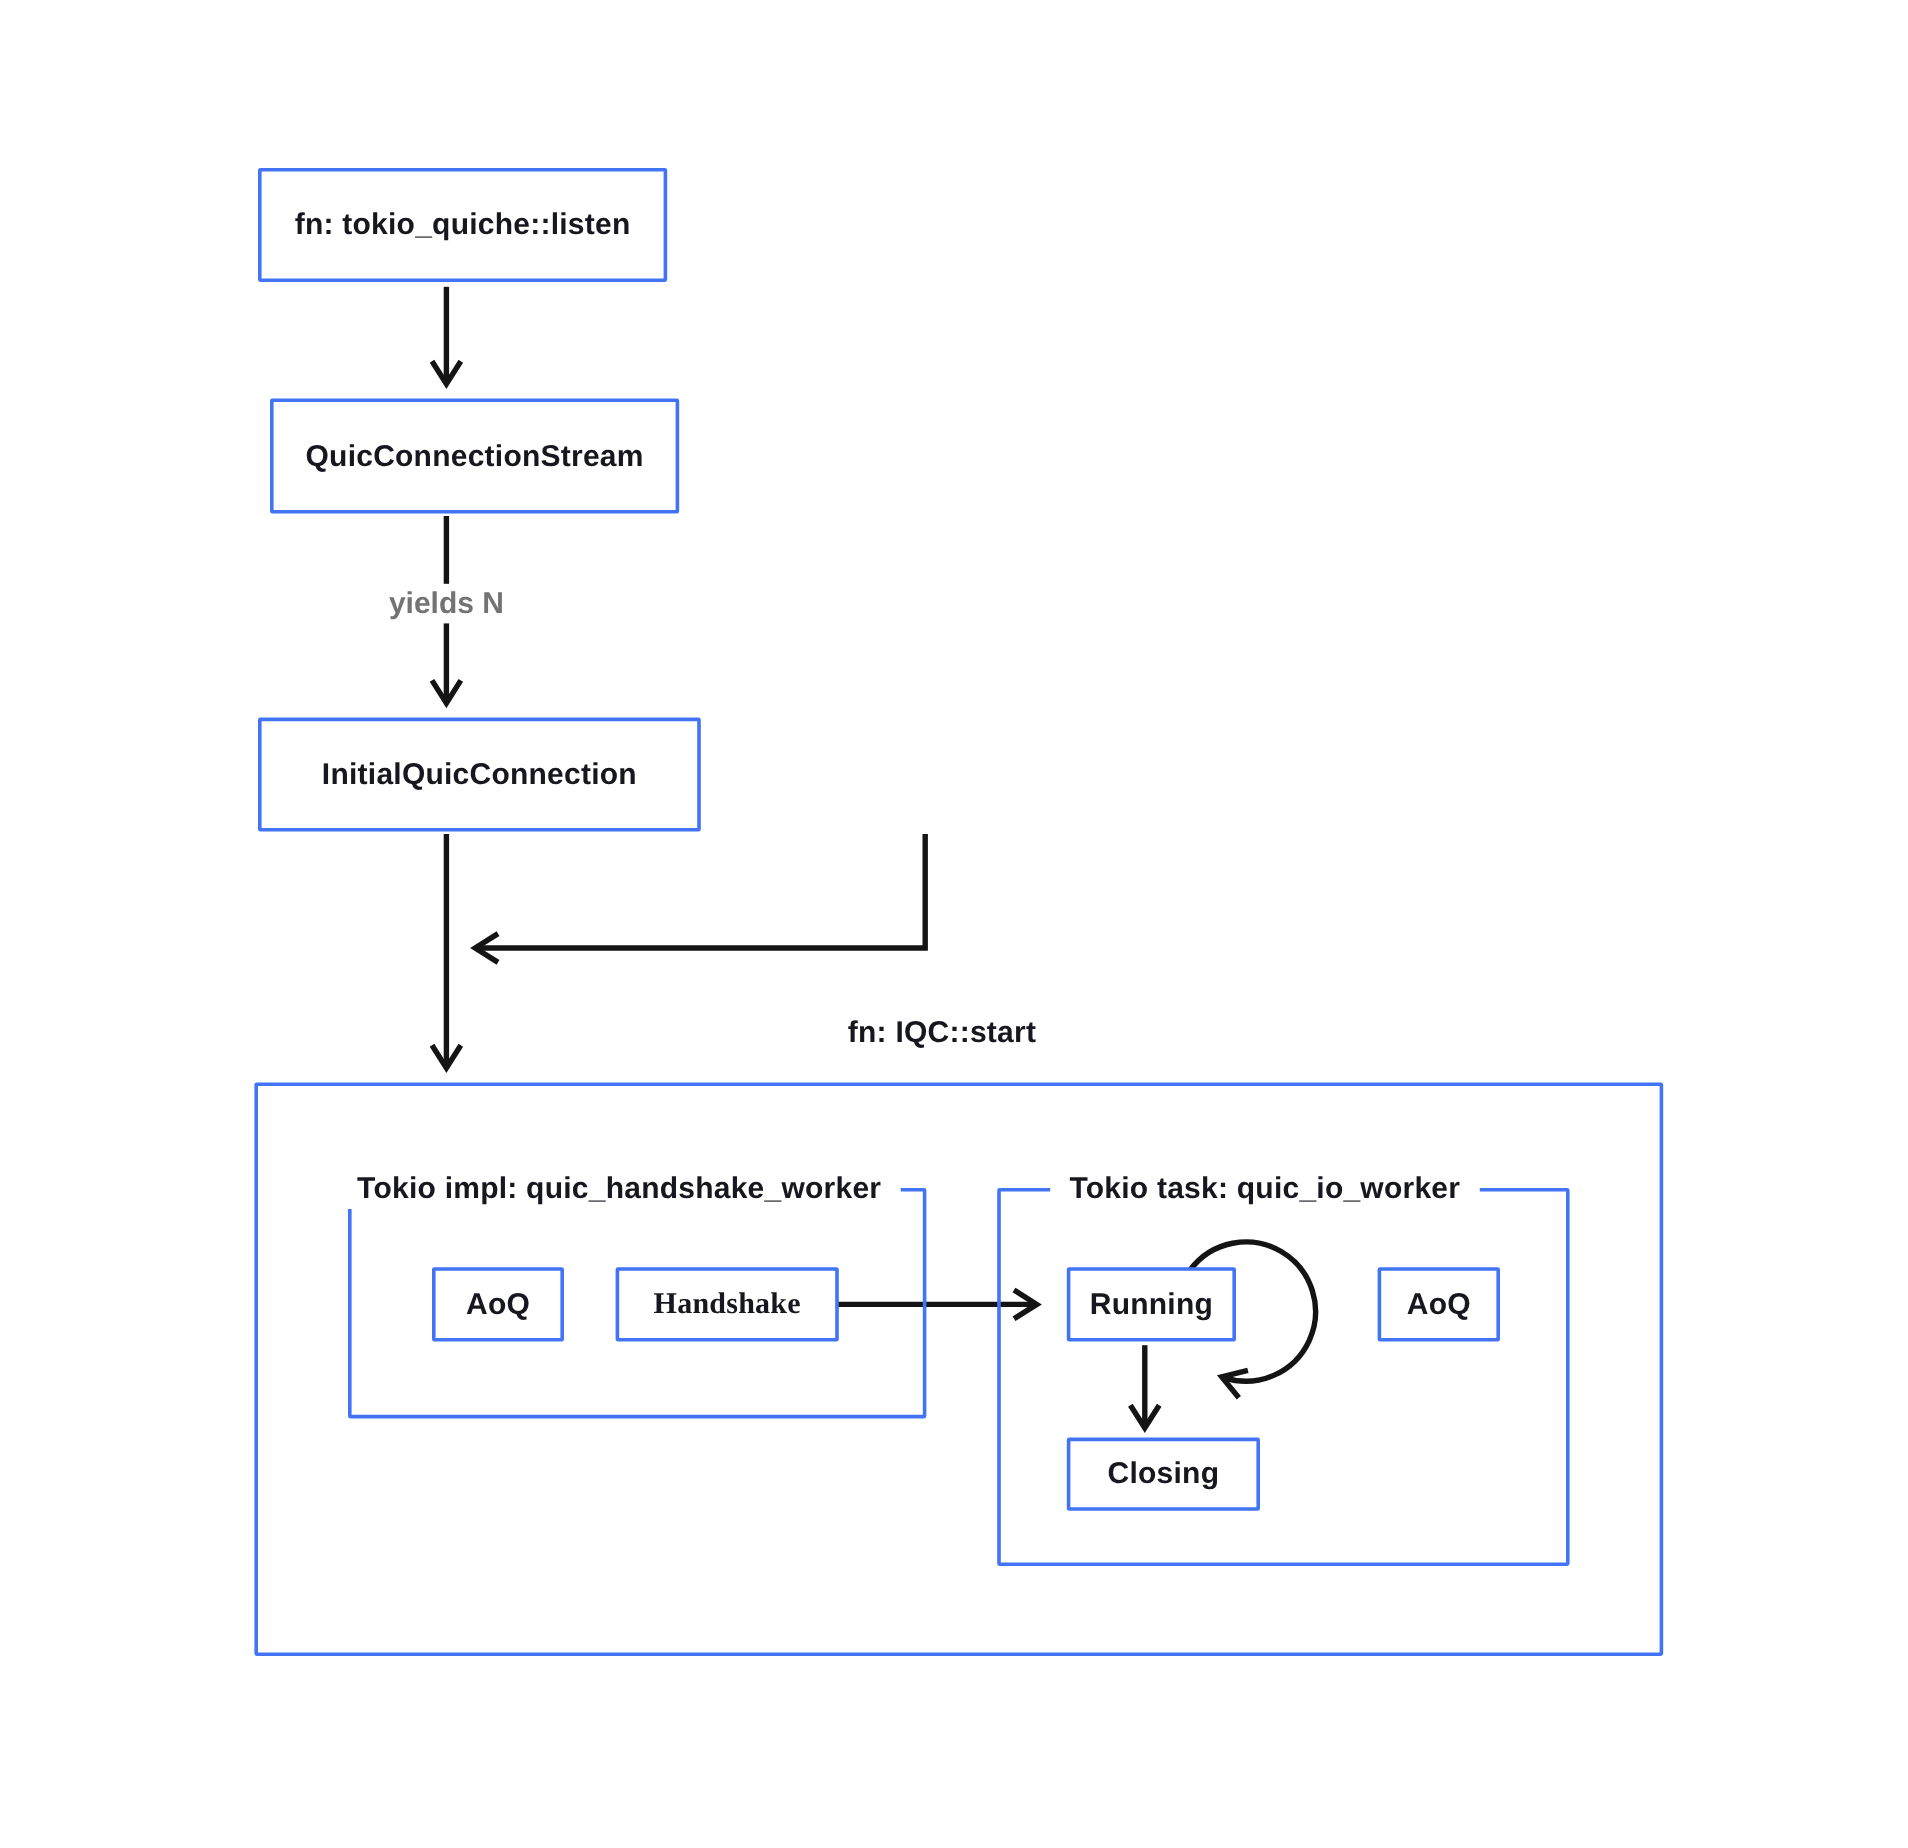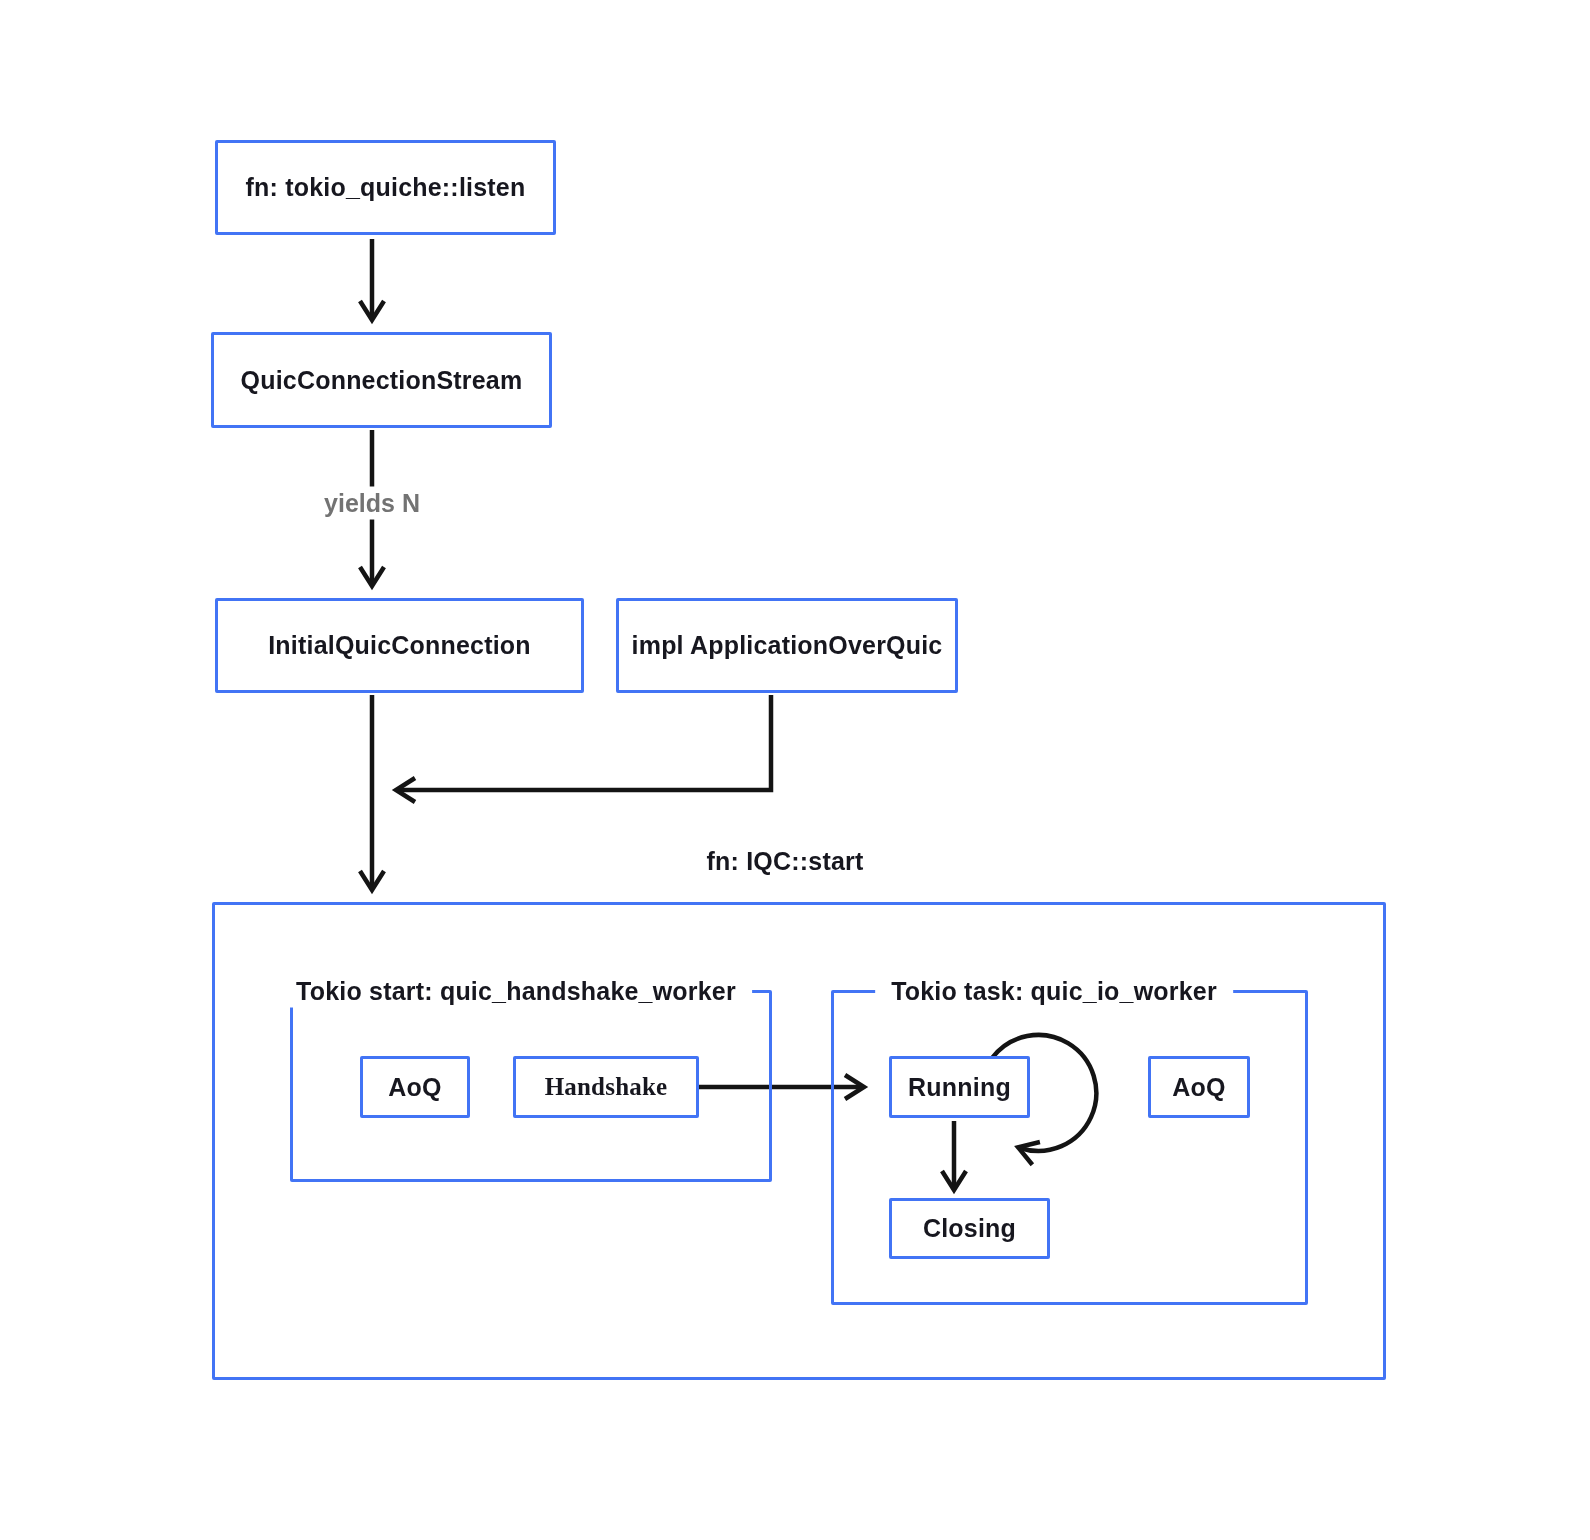--- a/index.html
+++ b/index.html
@@ -86,33 +86,32 @@
 
     <path d="M686,1087 L862,1087" fill="none" stroke="#141414" stroke-width="4.5" marker-end="url(#ah)"></path>
 
     <path d="M954,1121 L954,1188" fill="none" stroke="#141414" stroke-width="4.5" marker-end="url(#ah)"></path>
 
     <path d="M992,1058 A58,58 0 1 1 1020,1148" fill="none" stroke="#141414" stroke-width="4.5" marker-end="url(#ah)"></path>
   </svg>
 
   <div class="node" style="left:200px; top:140px; width:341px; height:95px;">fn: tokio_quiche::listen</div>
 
-  <div class="node" style="left:196px; top:332px; width:341px; height:96px;">QuicConnectionStream</div>
+  <div class="node" style="left:210px; top:332px; width:341px; height:96px;">QuicConnectionStream</div>
 
   <div class="edge-label" style="left:372px; top:503px;">yields N</div>
 
   <div class="node" style="left:200px; top:598px; width:369px; height:95px;">InitialQuicConnection</div>
 
-  <div class="node" style="left:601px; top:598px; width:342px; height:95px;">impl ApplicationOverQuic</div>
 
   <div class="container-box" style="left:197px; top:902px; width:1174px; height:478px;"></div>
   <div class="container-label" style="left:785px; top:861px;">fn: IQC::start</div>
 
   <div class="container-box" style="left:275px; top:990px; width:482px; height:192px;"></div>
-  <div class="container-label" style="left:516px; top:991px;">Tokio start: quic_handshake_worker</div>
+  <div class="container-label" style="left:516px; top:991px;">Tokio impl: quic_handshake_worker</div>
 
   <div class="node" style="left:345px; top:1056px; width:110px; height:62px;">AoQ</div>
 
   <div class="node" style="left:498px; top:1056px; width:186px; height:62px;font-family:Liberation Serif, serif;">Handshake</div>
 
   <div class="container-box" style="left:816px; top:990px; width:477px; height:315px;"></div>
   <div class="container-label" style="left:1054px; top:991px;">Tokio task: quic_io_worker</div>
 
   <div class="node" style="left:874px; top:1056px; width:141px; height:62px;">Running</div>
 

